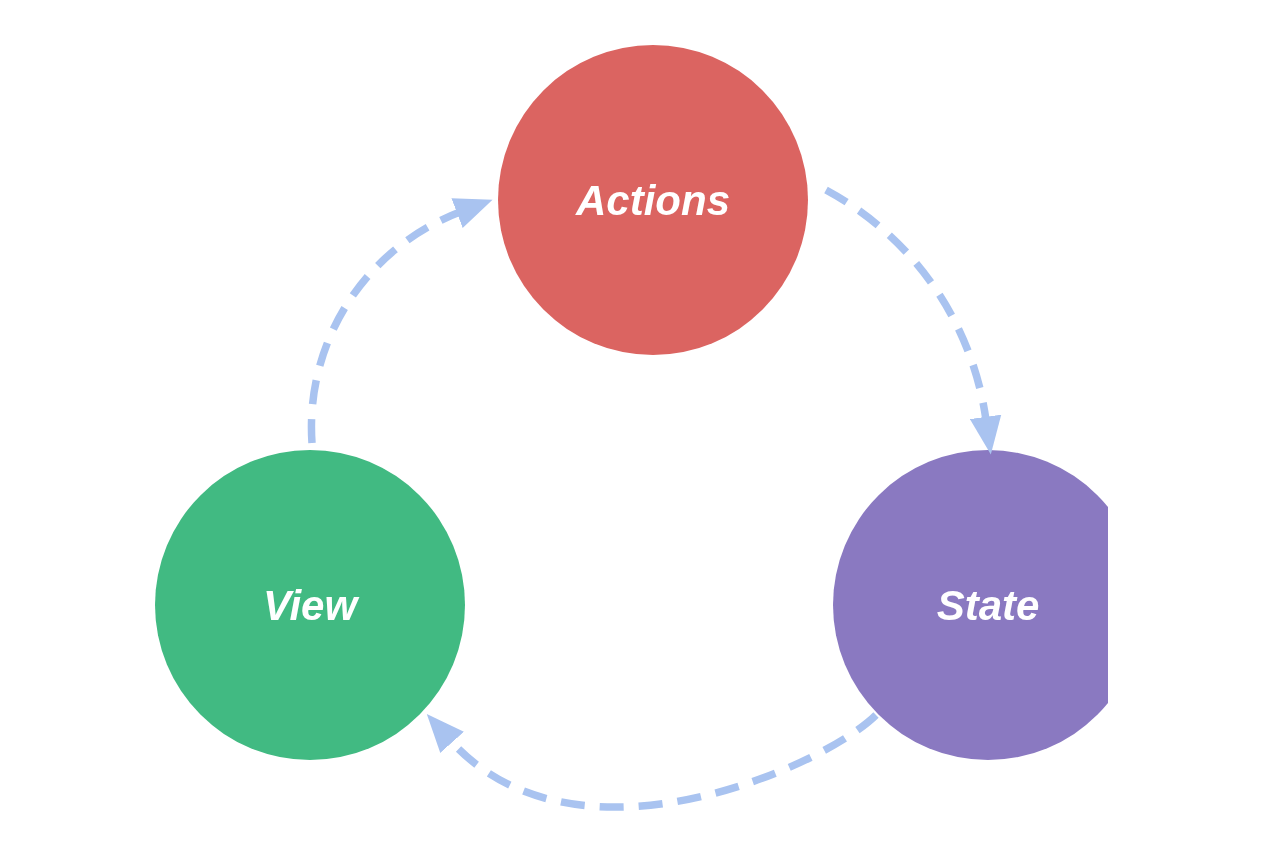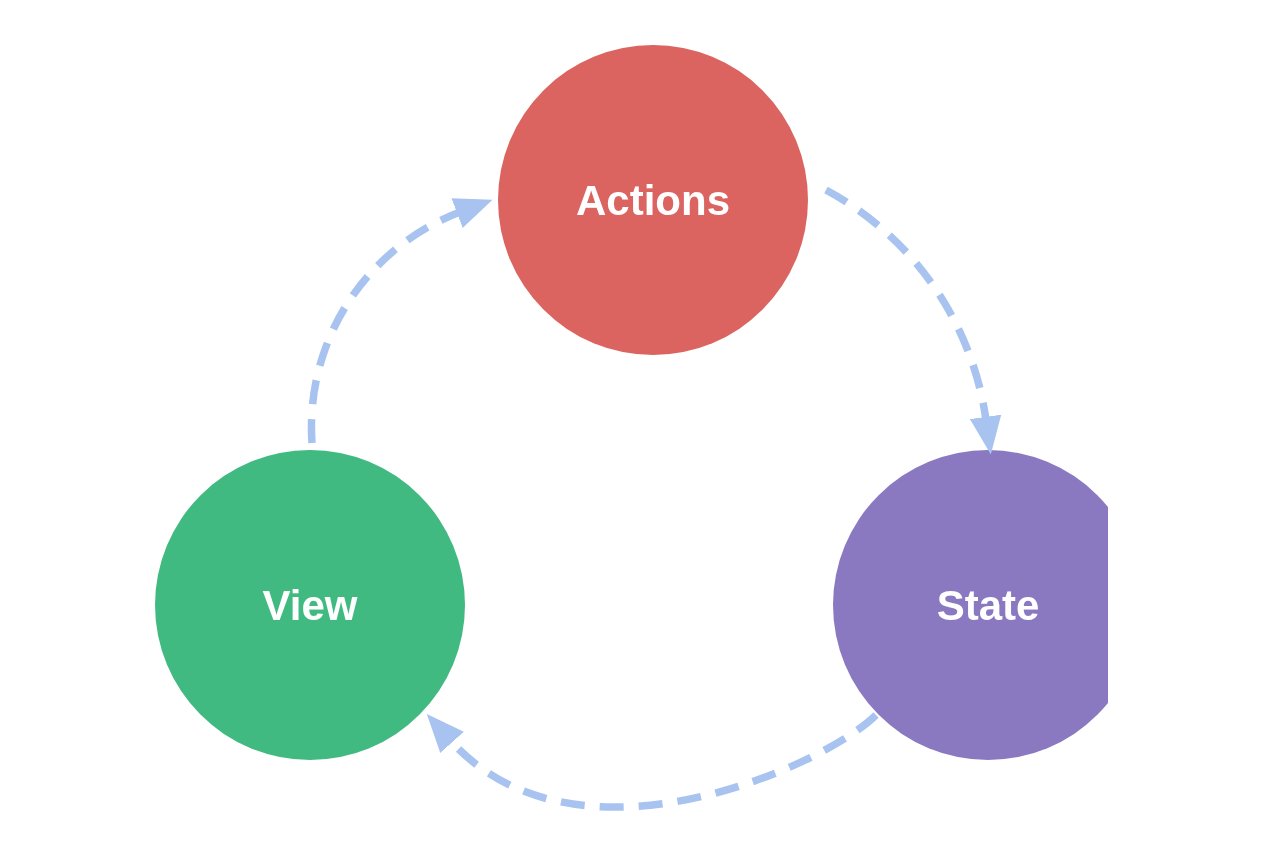--- a/index.html
+++ b/index.html
@@ -7,20 +7,21 @@
     padding: 0;
     background: #ffffff;
     font-family: "Liberation Sans", sans-serif;
   }
   .stage {
     position: relative;
     width: 1108px;
     height: 866px;
     background: #ffffff;
     overflow: hidden;
+    font-style: italic;
   }
   svg { display: block; }
   .edge-path {
     fill: none;
     stroke-width: 7.5;
     stroke-dasharray: 24 15;
     stroke-linecap: butt;
   }
   .node-label {
     font-family: "Liberation Sans", sans-serif;

